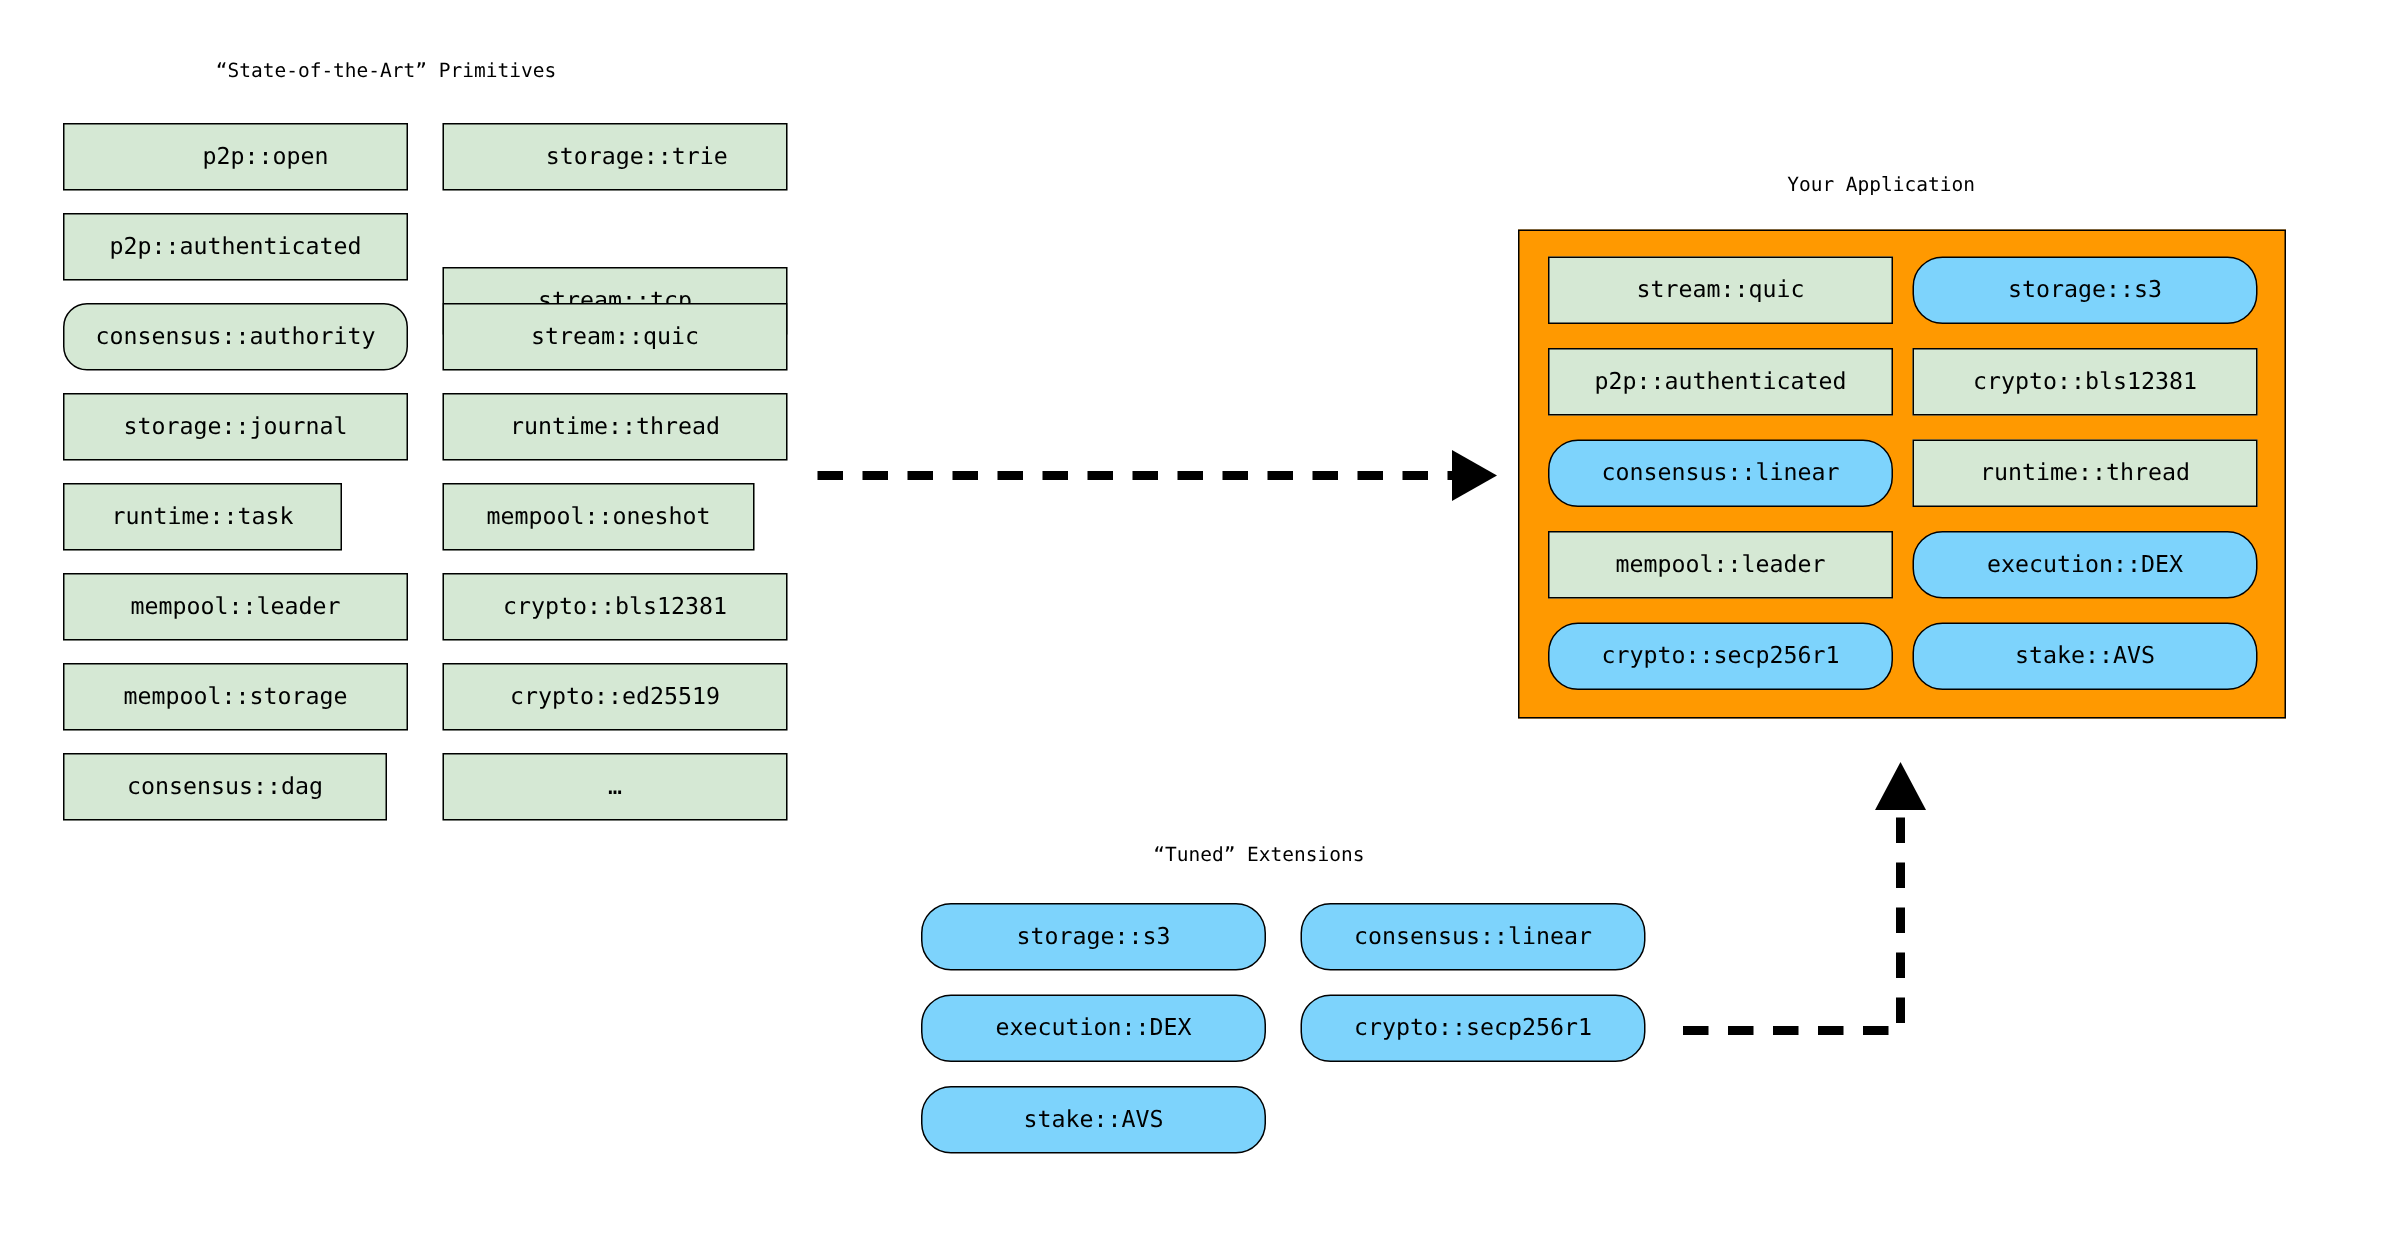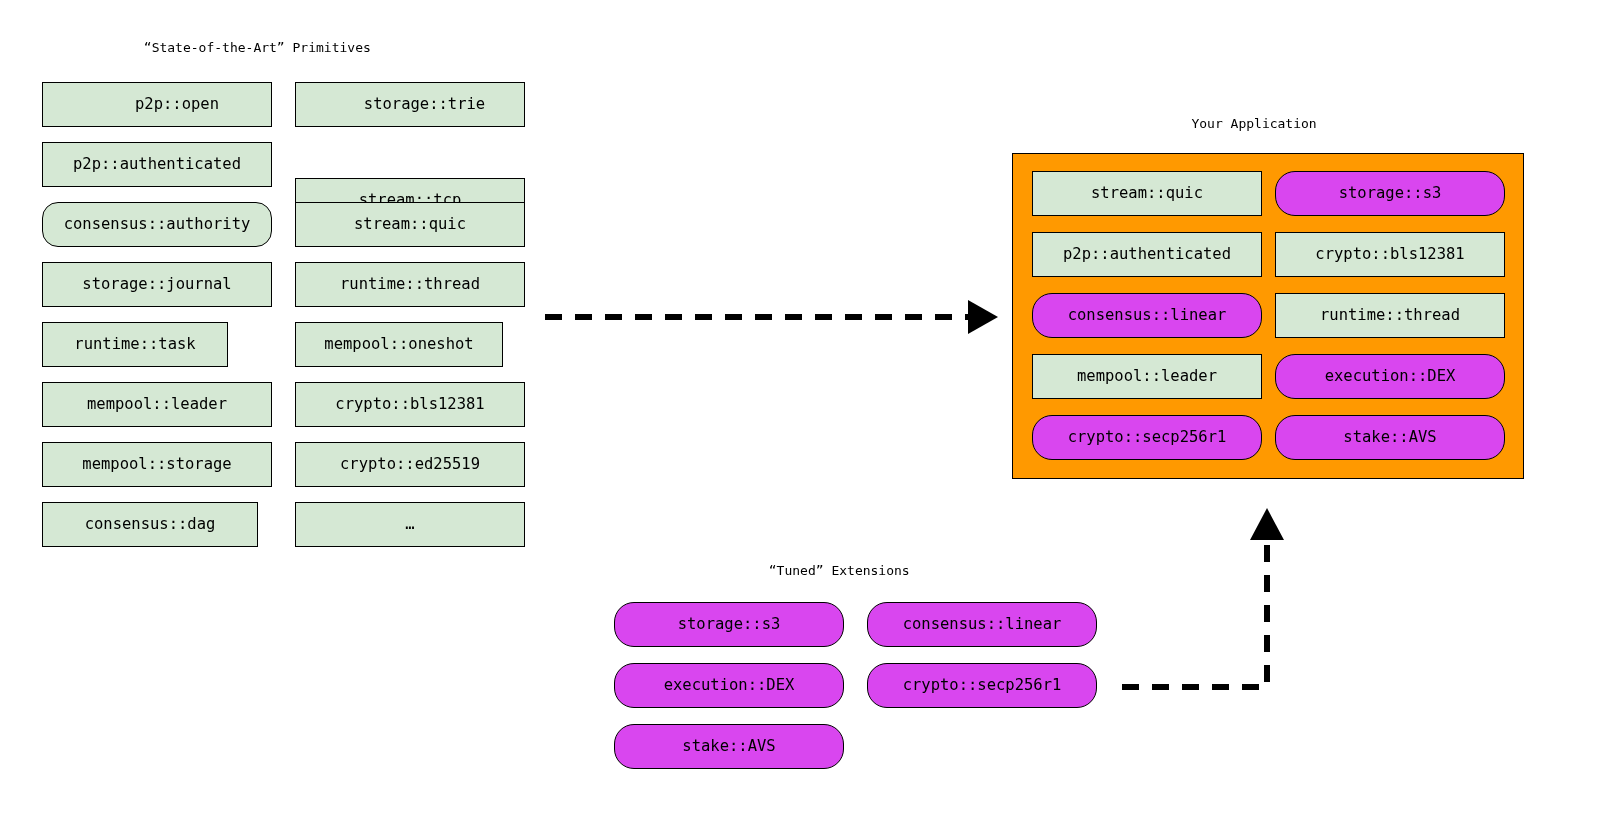--- a/index.html
+++ b/index.html
@@ -41,21 +41,21 @@
     align-items: center;
     justify-content: center;
     font-family: "DejaVu Sans Mono", "Liberation Mono", monospace;
     font-size: 15.5px;
     line-height: 1;
     color: #000000;
     white-space: nowrap;
     overflow: hidden;
   }
   .chip.green  { background: #d5e8d4; }
-  .chip.pink   { background: #d946ef; border-radius: 20px; }
+  .chip.pink   { background: #7dd3fc; border-radius: 20px; }
 
   
   #app-panel {
     position: absolute;
     box-sizing: border-box;
     background: #ff9900;
     border: 1.6px solid #000000;
   }
 
   

